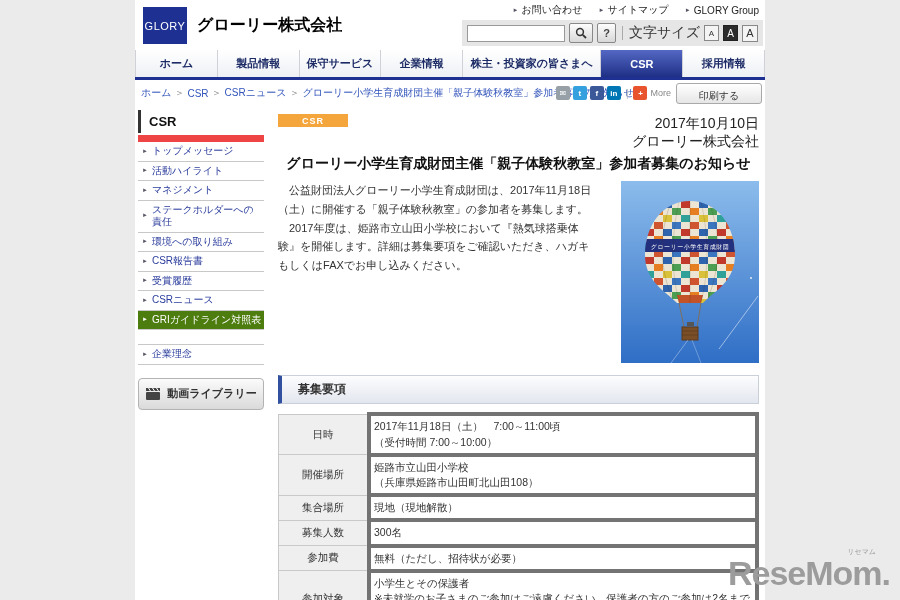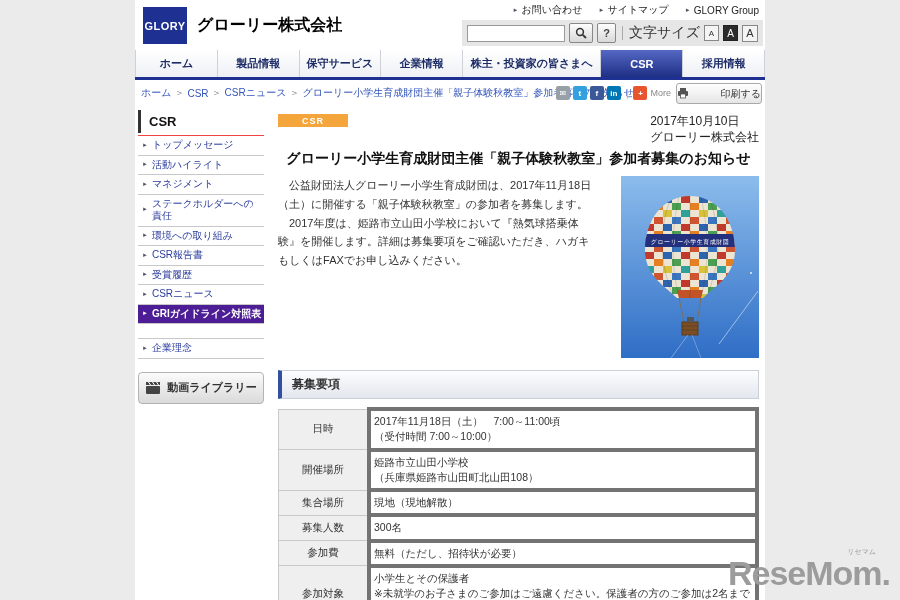--- a/index.html
+++ b/index.html
@@ -3,21 +3,21 @@
 <meta charset="utf-8">
 <style>
   html,body{margin:0;padding:0;}
   .viewport{position:relative;width:900px;height:600px;background:#ebebeb;overflow:hidden;
     font-family:"Liberation Sans","DejaVu Sans",sans-serif;color:#333;}
   .site{position:absolute;left:135px;top:0;width:630px;height:600px;background:#fff;}
 
   
   .hdr{position:relative;height:50px;background:#fff;}
   .logo{position:absolute;left:8px;top:7px;width:44px;height:37px;background:#1e3092;color:#fff;
-    display:flex;align-items:center;justify-content:center;font-size:11px;font-weight:bold;letter-spacing:.5px;}
+    display:flex;align-items:center;justify-content:center;font-size:11px;font-weight:normal;letter-spacing:.5px;}
   .company{position:absolute;left:62px;top:15px;font-size:16px;font-weight:bold;color:#000;}
   .toplinks{position:absolute;right:6px;top:3px;display:flex;gap:16px;font-size:10px;color:#222;}
   .toplink{display:flex;align-items:center;gap:3px;cursor:pointer;}
   .arr{font-size:6px;color:#556;}
   .searchbar{position:absolute;right:2px;top:20px;height:26px;background:#e6e6e6;
     display:flex;align-items:center;padding:0 5px;gap:4px;}
   .search-input{width:92px;height:15px;border:1px solid #999;background:#fff;font-size:10px;padding:0 2px;}
   .btn-search,.btn-help{height:18px;border:1px solid #888;border-radius:2px;
     background:linear-gradient(#fdfdfd,#d8d8d8);display:flex;align-items:center;justify-content:center;cursor:pointer;}
   .btn-search{width:22px;}
@@ -44,48 +44,48 @@
   .crumb-sep{color:#777;margin:0 3px;}
   .socials{position:absolute;right:94px;top:6px;display:flex;align-items:center;gap:3px;}
   .sicon{width:14px;height:14px;border-radius:2px;color:#fff;font-size:8px;font-weight:bold;
     display:flex;align-items:center;justify-content:center;cursor:pointer;}
   .icon-email{background:#97a0a6}.icon-twitter{background:#34a0dd}
   .icon-facebook{background:#3b5998}.icon-linkedin{background:#0077b5}.icon-plus{background:#e8542e}
   .pipe{color:#bbb;margin:0 2px;font-size:10px;}
   .more{font-size:9px;color:#888;}
   .print-btn{position:absolute;right:3px;top:3px;width:84px;height:19px;border:1px solid #a9a9a9;border-radius:3px;
     background:linear-gradient(#ffffff,#e6e6e6);display:flex;align-items:center;justify-content:space-between;gap:5px;
-    font-size:10px;color:#333;cursor:pointer;}
+    font-size:10px;color:#333;cursor:pointer;flex-direction:column;}
 
   
   .content{display:flex;align-items:flex-start;padding:4px 0 0 3px;}
   .sidebar{width:126px;flex:none;}
   .sb-title{font-size:13px;font-weight:bold;color:#111;padding:4px 0 4px 8px;border-left:3px solid #333;margin-bottom:2px;}
-  .sb-list{border-top:1px solid #ef4444;}
+  .sb-list{border-top:7px solid #ef4444;}
   .sb-item{display:flex;align-items:center;gap:4px;padding:3px 2px 3px 4px;border-bottom:1px solid #c8c8c8;
     font-size:10px;color:#2a3c9c;cursor:pointer;line-height:1.25;}
-  .sb-item.active{background:#4c1d95;color:#fff;font-weight:bold;}
+  .sb-item.active{background:#4d7c0f;color:#fff;}
   .sb-item.active .arr{color:#fff;}
   .sb-single{margin-top:14px;border-top:1px solid #c8c8c8;}
   .video-btn{margin-top:13px;height:30px;border:1px solid #b3b3b3;border-radius:4px;
     background:linear-gradient(#fbfbfb,#dadada);display:flex;align-items:center;justify-content:center;gap:6px;
     font-size:11px;font-weight:bold;color:#333;cursor:pointer;}
 
   .main{flex:1;padding:4px 6px 0 14px;min-width:0;}
   .meta-row{display:flex;justify-content:space-between;align-items:flex-start;}
   .badge{width:70px;height:13px;background:#f4a63d;color:#fff;font-size:9px;font-weight:bold;
     display:flex;align-items:center;justify-content:center;letter-spacing:1px;}
-  .meta{text-align:left;font-size:12px;color:#222;line-height:1.3;}
+  .meta{text-align:right;font-size:14px;color:#222;line-height:1.3;}
   .art-title{margin-top:5px;text-align:center;font-size:14px;font-weight:bold;color:#111;}
   .art-body{display:flex;gap:22px;margin-top:8px;}
   .paras{flex:1;font-size:11px;line-height:1.7;color:#333;}
   .paras p{margin:0;text-indent:1em;}
   .figure{flex:none;width:138px;height:182px;}
   .sec-hd{margin-top:12px;border:1px solid #c9d0da;border-left:4px solid #31509f;
-    background:linear-gradient(#fdfdfe,#e2e6ee);padding:5px 10px;font-size:12px;font-weight:bold;color:#333;}
+    background:linear-gradient(#fdfdfe,#e2e6ee);padding:5px 16px;font-size:12px;font-weight:bold;color:#333;}
   .req-table{width:100%;border-collapse:collapse;margin-top:8px;font-size:10.5px;color:#333;}
   .req-table th{width:84px;background:#efefef;border:1px solid #c9c9c9;font-weight:normal;text-align:center;padding:4px 2px;}
   .req-table td{border:4px solid #737373;padding:3px 3px;line-height:1.45;}
 
   
   .watermark{position:absolute;right:10px;bottom:10px;color:#9c9c9c;font-weight:bold;font-size:34px;
     letter-spacing:-1px;line-height:1;z-index:5;}
   .watermark .ruby{position:absolute;top:-8px;right:14px;font-size:7px;letter-spacing:0;font-weight:normal;}
 </style>
 </head>

